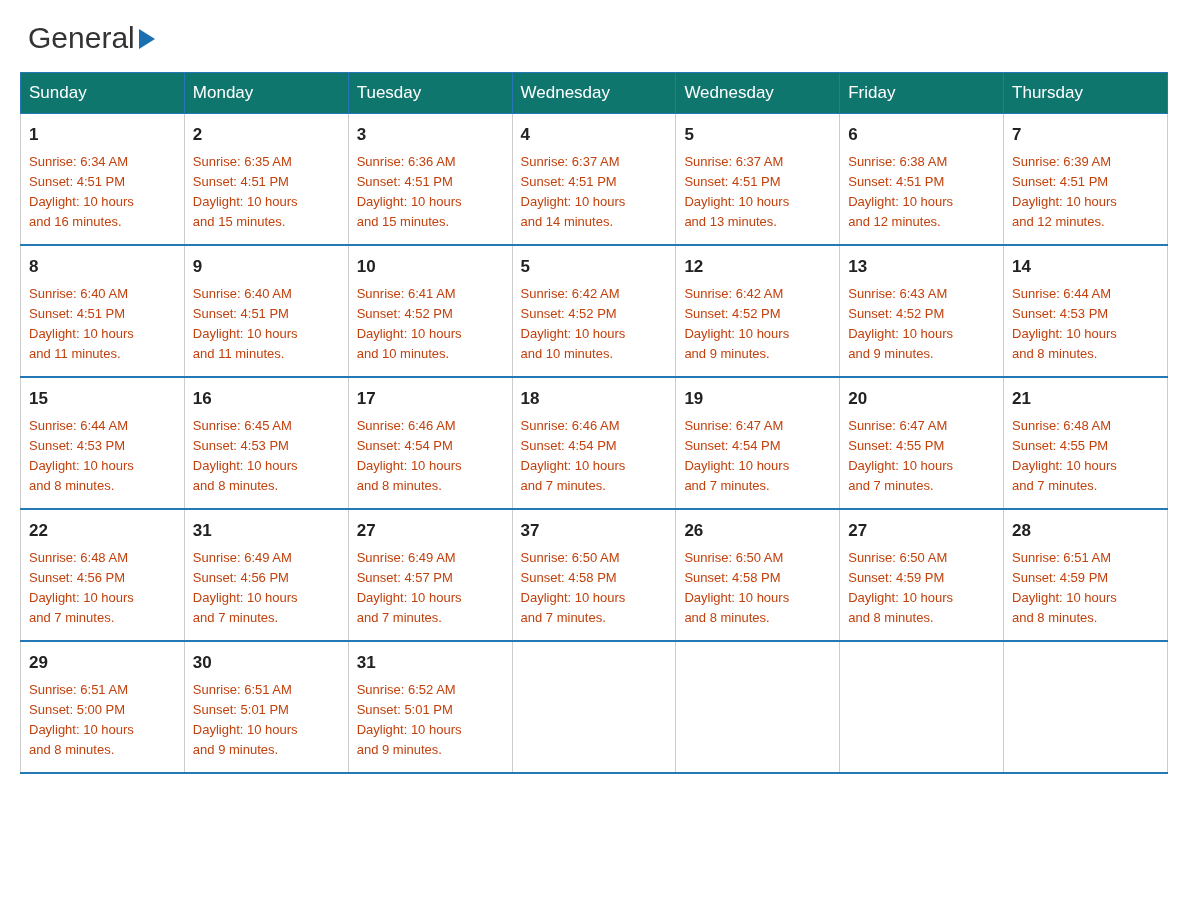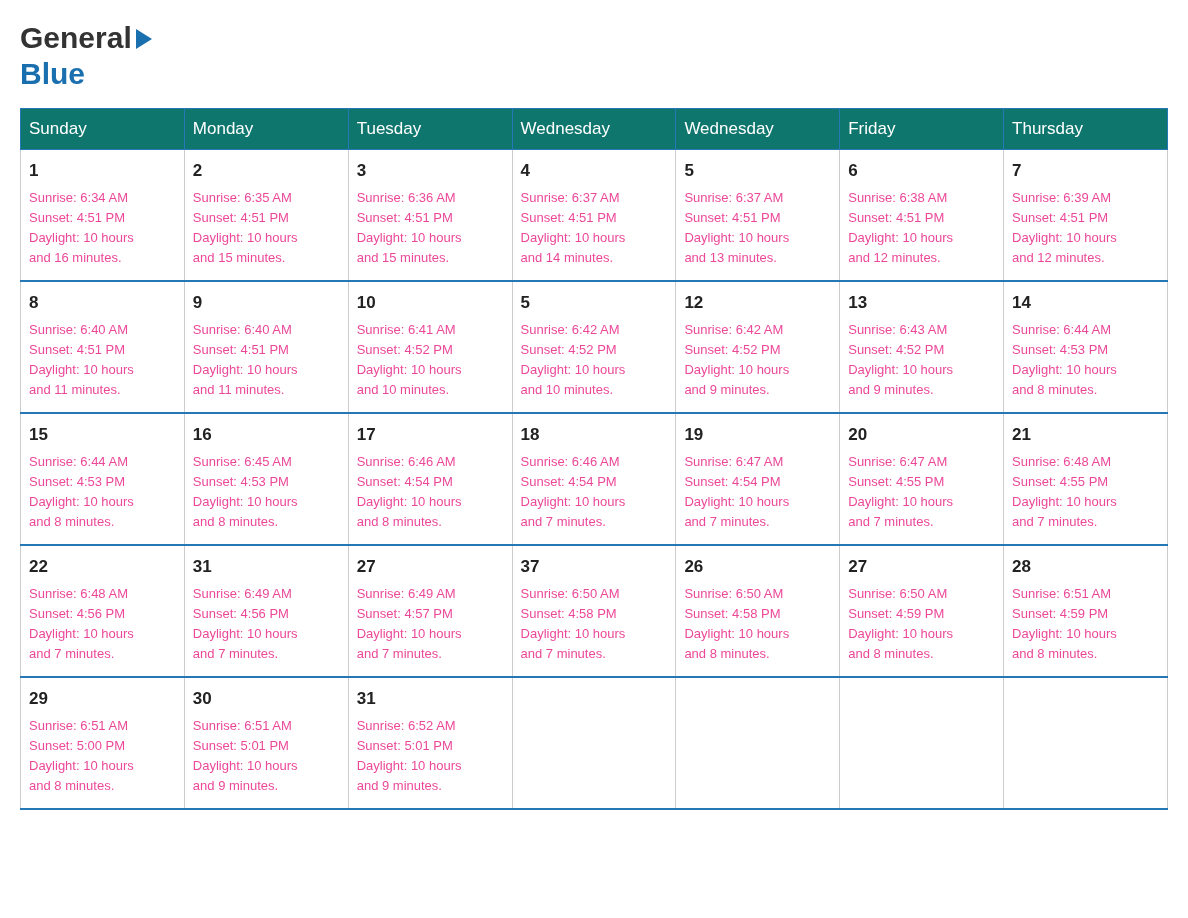--- a/index.html
+++ b/index.html
@@ -56,46 +56,46 @@
       border-bottom: 2px solid #2577b5;
     }
     .day-num {
       font-size: 17px;
       font-weight: bold;
       margin-bottom: 4px;
       color: #222;
     }
     .day-info {
       font-size: 13px;
-      color: #ec4899;
+      color: #c2410c;
       line-height: 1.55;
     }
     .logo-container {
       line-height: 1.2;
     }
     .logo-row1 {
       font-size: 30px;
-      font-weight: bold;
+      font-weight: normal;
       color: #333;
+      margin-left: 8px;
     }
     .logo-row2 {
       font-size: 30px;
       font-weight: bold;
       color: #1a6faf;
     }
   </style>
 </head>
 <body>
 
 <div class="header">
   <div class="logo-container">
     <div class="logo-row1">
       General<span style="display:inline-block;width:0;height:0;border-top:10px solid transparent;border-bottom:10px solid transparent;border-left:16px solid #1a6faf;vertical-align:middle;margin-left:4px;margin-bottom:2px;"></span>
     </div>
-    <div class="logo-row2">Blue</div>
   </div>
   <div class="title-block">
     <div class="month-title"></div>
     <div class="location-title"></div>
   </div>
 </div>
 
 <table>
   <thead>
     <tr>

